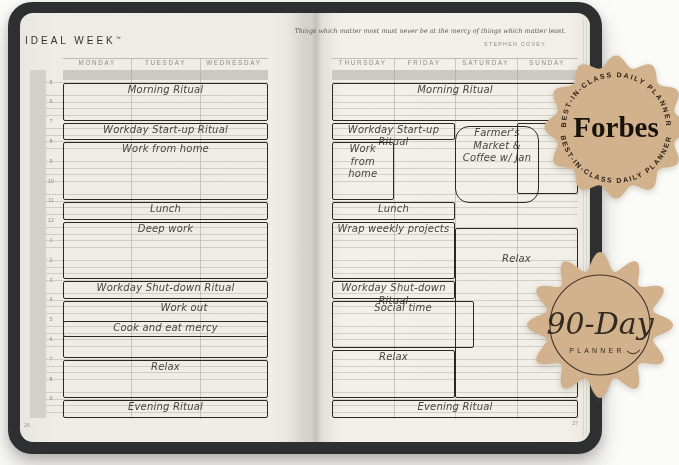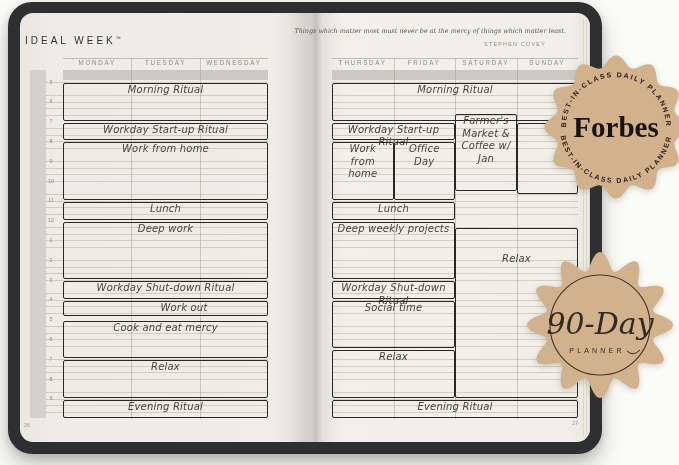--- a/index.html
+++ b/index.html
@@ -98,21 +98,21 @@
     </div>
     <div class="abs event-box" style="left: 63px; top: 201.8px; width: 205px; height: 17.8px;">
       <span class="event-label">Lunch</span>
     </div>
     <div class="abs event-box" style="left: 63px; top: 221.6px; width: 205px; height: 57.4px;">
       <span class="event-label">Deep work</span>
     </div>
     <div class="abs event-box" style="left: 63px; top: 281px; width: 205px; height: 17.8px;">
       <span class="event-label">Workday Shut-down Ritual</span>
     </div>
-    <div class="abs event-box" style="left: 63px; top: 300.8px; width: 205px; height: 15px; padding-left: 37px;">
+    <div class="abs event-box" style="left: 63px; top: 300.8px; width: 205px; height: 36px; padding-left: 37px;">
       <span class="event-label">Work out</span>
     </div>
     <div class="abs event-box" style="left: 63px; top: 320.6px; width: 205px; height: 37.6px;">
       <span class="event-label">Cook and eat mercy</span>
     </div>
     <div class="abs event-box" style="left: 63px; top: 360.2px; width: 205px; height: 37.6px;">
       <span class="event-label">Relax</span>
     </div>
     <div class="abs event-box" style="left: 63px; top: 399.8px; width: 205px; height: 17.8px;">
       <span class="event-label">Evening Ritual</span>
@@ -129,40 +129,37 @@
     <div class="abs ruling" style="left: 332px; top: 82px; width: 246px; height: 336.6px;"></div>
     <div class="abs event-box" style="left: 332px; top: 83px; width: 246px; height: 37.6px;">
       <span class="event-label">Morning Ritual</span>
     </div>
     <div class="abs event-box" style="left: 332px; top: 122.6px; width: 123px; height: 17.8px;">
       <span class="event-label">Workday Start-up Ritual</span>
     </div>
     <div class="abs event-box" style="left: 332px; top: 142.4px; width: 61.5px; height: 57.4px;">
       <span class="event-label">Work from home</span>
     </div>
-    <div class="abs event-box" style="left: 393.5px; top: 142.4px; width: 61.5px; height: 57.4px;">
-      <span class="event-label">Office Day</span>
-    </div>
-    <div class="abs event-box" style="left: 455px; top: 114px; width: 62px; height: 77.2px;">
+    <div class="abs event-box" style="left: 455px; top: 126px; width: 84px; height: 77.2px; border-radius: 14px;">
       <span class="event-label">Farmer's Market &amp; Coffee w/ Jan</span>
     </div>
     <div class="abs event-box" style="left: 516.5px; top: 122.6px; width: 61.5px; height: 71.26px;"></div>
     <div class="abs event-box upper" style="left: 455px; top: 227.54px; width: 123px; height: 170.26px;">
       <span class="event-label">Relax</span>
     </div>
     <div class="abs event-box" style="left: 332px; top: 201.8px; width: 123px; height: 17.8px;">
       <span class="event-label">Lunch</span>
     </div>
     <div class="abs event-box" style="left: 332px; top: 221.6px; width: 123px; height: 57.4px;">
-      <span class="event-label">Deep weekly projects</span>
+      <span class="event-label">Wrap weekly projects</span>
     </div>
     <div class="abs event-box" style="left: 332px; top: 281px; width: 123px; height: 17.8px;">
       <span class="event-label">Workday Shut-down Ritual</span>
     </div>
-    <div class="abs event-box" style="left: 332px; top: 300.8px; width: 123px; height: 47.5px;">
+    <div class="abs event-box" style="left: 332px; top: 300.8px; width: 142px; height: 47.5px;">
       <span class="event-label">Social time</span>
     </div>
     <div class="abs event-box" style="left: 332px; top: 350.3px; width: 123px; height: 47.5px;">
       <span class="event-label">Relax</span>
     </div>
     <div class="abs event-box" style="left: 332px; top: 399.8px; width: 246px; height: 17.8px;">
       <span class="event-label">Evening Ritual</span>
     </div>
     <svg class="abs badge" style="left:536px;top:47px;" width="160" height="160" viewBox="-80 -80 160 160">
     <path id="forbes-seal" d="M71.5,0.0L71.2,1.9L70.4,3.7L69.0,5.4L67.3,7.1L65.4,8.6L63.5,10.1L61.7,11.4L60.2,12.8L59.1,14.2L58.4,15.7L58.3,17.3L58.5,19.0L59.2,21.0L60.0,23.0L61.0,25.3L61.8,27.5L62.5,29.8L62.8,32.0L62.6,34.0L61.9,35.7L60.7,37.2L59.1,38.4L57.1,39.2L54.8,39.8L52.4,40.2L50.0,40.5L47.7,40.8L45.7,41.2L44.1,41.8L42.8,42.8L41.8,44.1L41.2,45.7L40.8,47.7L40.5,50.0L40.2,52.4L39.8,54.8L39.2,57.1L38.4,59.1L37.2,60.7L35.8,61.9L34.0,62.6L32.0,62.8L29.8,62.5L27.5,61.8L25.3,61.0L23.0,60.0L21.0,59.2L19.0,58.5L17.3,58.3L15.7,58.4L14.2,59.1L12.8,60.2L11.4,61.7L10.1,63.5L8.6,65.4L7.1,67.3L5.4,69.0L3.7,70.4L1.9,71.2L0.0,71.5L-1.9,71.2L-3.7,70.4L-5.4,69.0L-7.1,67.3L-8.6,65.4L-10.1,63.5L-11.4,61.7L-12.8,60.2L-14.2,59.1L-15.7,58.4L-17.3,58.3L-19.0,58.5L-21.0,59.2L-23.0,60.0L-25.3,61.0L-27.5,61.8L-29.8,62.5L-32.0,62.8L-34.0,62.6L-35.7,61.9L-37.2,60.7L-38.4,59.1L-39.2,57.1L-39.8,54.8L-40.2,52.4L-40.5,50.0L-40.8,47.7L-41.2,45.7L-41.8,44.1L-42.8,42.8L-44.1,41.8L-45.7,41.2L-47.7,40.8L-50.0,40.5L-52.4,40.2L-54.8,39.8L-57.1,39.2L-59.1,38.4L-60.7,37.2L-61.9,35.7L-62.6,34.0L-62.8,32.0L-62.5,29.8L-61.8,27.5L-61.0,25.3L-60.0,23.0L-59.2,21.0L-58.5,19.0L-58.3,17.3L-58.4,15.7L-59.1,14.2L-60.2,12.8L-61.7,11.4L-63.5,10.1L-65.4,8.6L-67.3,7.1L-69.0,5.4L-70.4,3.7L-71.2,1.9L-71.5,0.0L-71.2,-1.9L-70.4,-3.7L-69.0,-5.4L-67.3,-7.1L-65.4,-8.6L-63.5,-10.1L-61.7,-11.4L-60.2,-12.8L-59.1,-14.2L-58.4,-15.7L-58.3,-17.3L-58.5,-19.0L-59.2,-21.0L-60.0,-23.0L-61.0,-25.3L-61.8,-27.5L-62.5,-29.8L-62.8,-32.0L-62.6,-34.0L-61.9,-35.8L-60.7,-37.2L-59.1,-38.4L-57.1,-39.2L-54.8,-39.8L-52.4,-40.2L-50.0,-40.5L-47.7,-40.8L-45.7,-41.2L-44.1,-41.8L-42.8,-42.8L-41.8,-44.1L-41.2,-45.7L-40.8,-47.7L-40.5,-50.0L-40.2,-52.4L-39.8,-54.8L-39.2,-57.1L-38.4,-59.1L-37.2,-60.7L-35.8,-61.9L-34.0,-62.6L-32.0,-62.8L-29.8,-62.5L-27.5,-61.8L-25.3,-61.0L-23.0,-60.0L-21.0,-59.2L-19.0,-58.5L-17.3,-58.3L-15.7,-58.4L-14.2,-59.1L-12.8,-60.2L-11.4,-61.7L-10.1,-63.5L-8.6,-65.4L-7.1,-67.3L-5.4,-69.0L-3.7,-70.4L-1.9,-71.2L-0.0,-71.5L1.9,-71.2L3.7,-70.4L5.4,-69.0L7.1,-67.3L8.6,-65.4L10.1,-63.5L11.4,-61.7L12.8,-60.2L14.2,-59.1L15.7,-58.4L17.3,-58.3L19.0,-58.5L21.0,-59.2L23.0,-60.0L25.3,-61.0L27.5,-61.8L29.8,-62.5L32.0,-62.8L34.0,-62.6L35.8,-61.9L37.2,-60.7L38.4,-59.1L39.2,-57.1L39.8,-54.8L40.2,-52.4L40.5,-50.0L40.8,-47.7L41.2,-45.7L41.8,-44.1L42.8,-42.8L44.1,-41.8L45.7,-41.2L47.7,-40.8L50.0,-40.5L52.4,-40.2L54.8,-39.8L57.1,-39.2L59.1,-38.4L60.7,-37.2L61.9,-35.8L62.6,-34.0L62.8,-32.0L62.5,-29.8L61.8,-27.5L61.0,-25.3L60.0,-23.0L59.2,-21.0L58.5,-19.0L58.3,-17.3L58.4,-15.7L59.1,-14.2L60.2,-12.8L61.7,-11.4L63.5,-10.1L65.4,-8.6L67.3,-7.1L69.0,-5.4L70.4,-3.7L71.2,-1.9L71.5,-0.0Z" fill="#d2b18d"></path>

